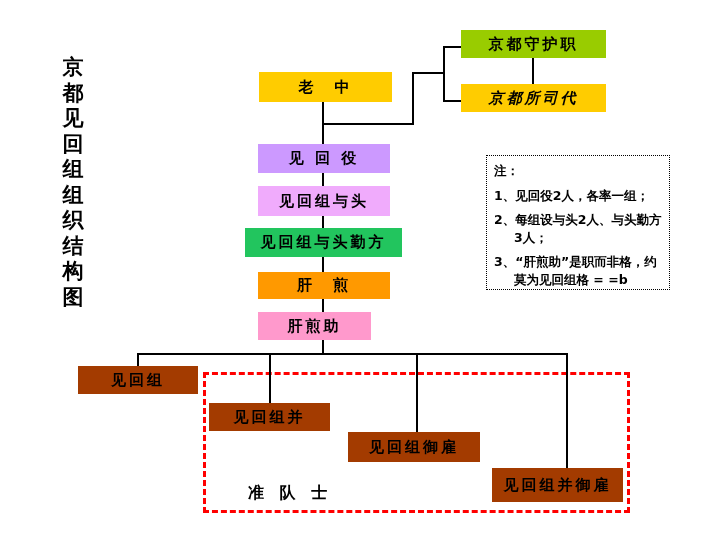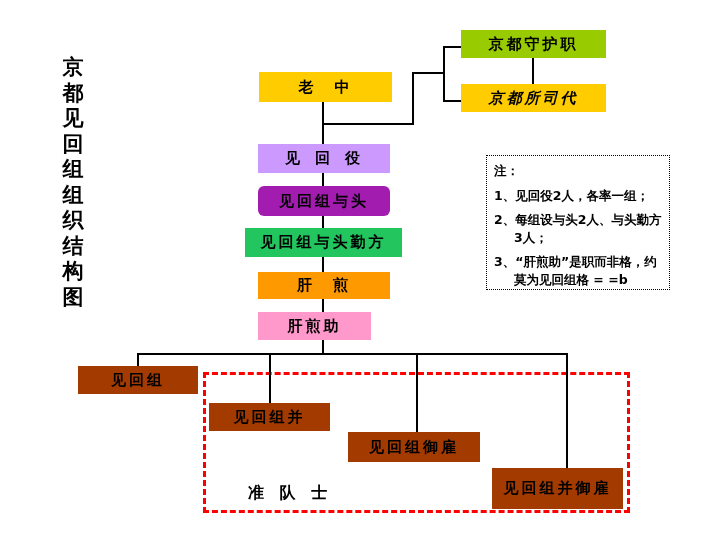--- a/index.html
+++ b/index.html
@@ -10,22 +10,22 @@
   
   .title{position:absolute;left:58px;top:55px;width:30px;text-align:center;
     font-size:21px;font-weight:bold;line-height:25.5px;}
   .title span{display:block;}
   
   .box{position:absolute;display:flex;align-items:center;justify-content:center;
     box-sizing:border-box;font-weight:bold;font-size:15px;letter-spacing:3px;
     white-space:nowrap;color:#000;}
   .bg-gold{background:#FFCC00;}
   .bg-green{background:#99CC00;}
-  .bg-purple{background:#CC99FF;font-family:Liberation Mono, monospace;}
-  .bg-blue{background:#a21caf;border-radius:6px;}
+  .bg-purple{background:#CC99FF;}
+  .bg-blue{background:#f0abfc;}
   .bg-teal{background:#22c55e;}
   .bg-orange{background:#FF9900;}
   .bg-pink{background:#FF99CC;}
   .bg-brown{background:#A33B00;}
   
   .line{position:absolute;background:#000;}
   
   .quasi-rect{position:absolute;left:203px;top:372px;width:427px;height:141px;
     box-sizing:border-box;border:3px dashed #FF0000;}
   .quasi-label{position:absolute;left:248px;top:483px;color:#000000;
@@ -80,21 +80,21 @@
   <div class="box bg-gold" style="left:259px;top:72px;width:133px;height:30px;">老　中</div>
   <div class="box bg-gold" style="left:461px;top:84px;width:145px;height:28px;font-style:italic;">京都所司代</div>
   <div class="box bg-purple" style="left:258px;top:144px;width:132px;height:29px;">见 回 役</div>
   <div class="box bg-blue" style="left:258px;top:186px;width:132px;height:30px;">见回组与头</div>
   <div class="box bg-teal" style="left:245px;top:228px;width:157px;height:29px;">见回组与头勤方</div>
   <div class="box bg-orange" style="left:258px;top:272px;width:132px;height:27px;">肝　煎</div>
   <div class="box bg-pink" style="left:258px;top:312px;width:113px;height:28px;">肝煎助</div>
   <div class="box bg-brown" style="left:78px;top:366px;width:120px;height:28px;">见回组</div>
   <div class="box bg-brown" style="left:209px;top:403px;width:121px;height:28px;">见回组并</div>
   <div class="box bg-brown" style="left:348px;top:432px;width:132px;height:30px;">见回组御雇</div>
-  <div class="box bg-brown" style="left:492px;top:468px;width:131px;height:41px;">见回组并御雇</div>
+  <div class="box bg-brown" style="left:492px;top:468px;width:131px;height:34px;">见回组并御雇</div>
 
   <div class="quasi-label">准 队 士</div>
 
   <div class="note">
     <div class="note-heading">注：</div>
     <div class="note-item">1、见回役2人，各率一组；</div>
     <div class="note-item">2、每组设与头2人、与头勤方3人；</div>
     <div class="note-item">3、“肝煎助”是职而非格，约莫为见回组格 = =b</div>
   </div>
 

